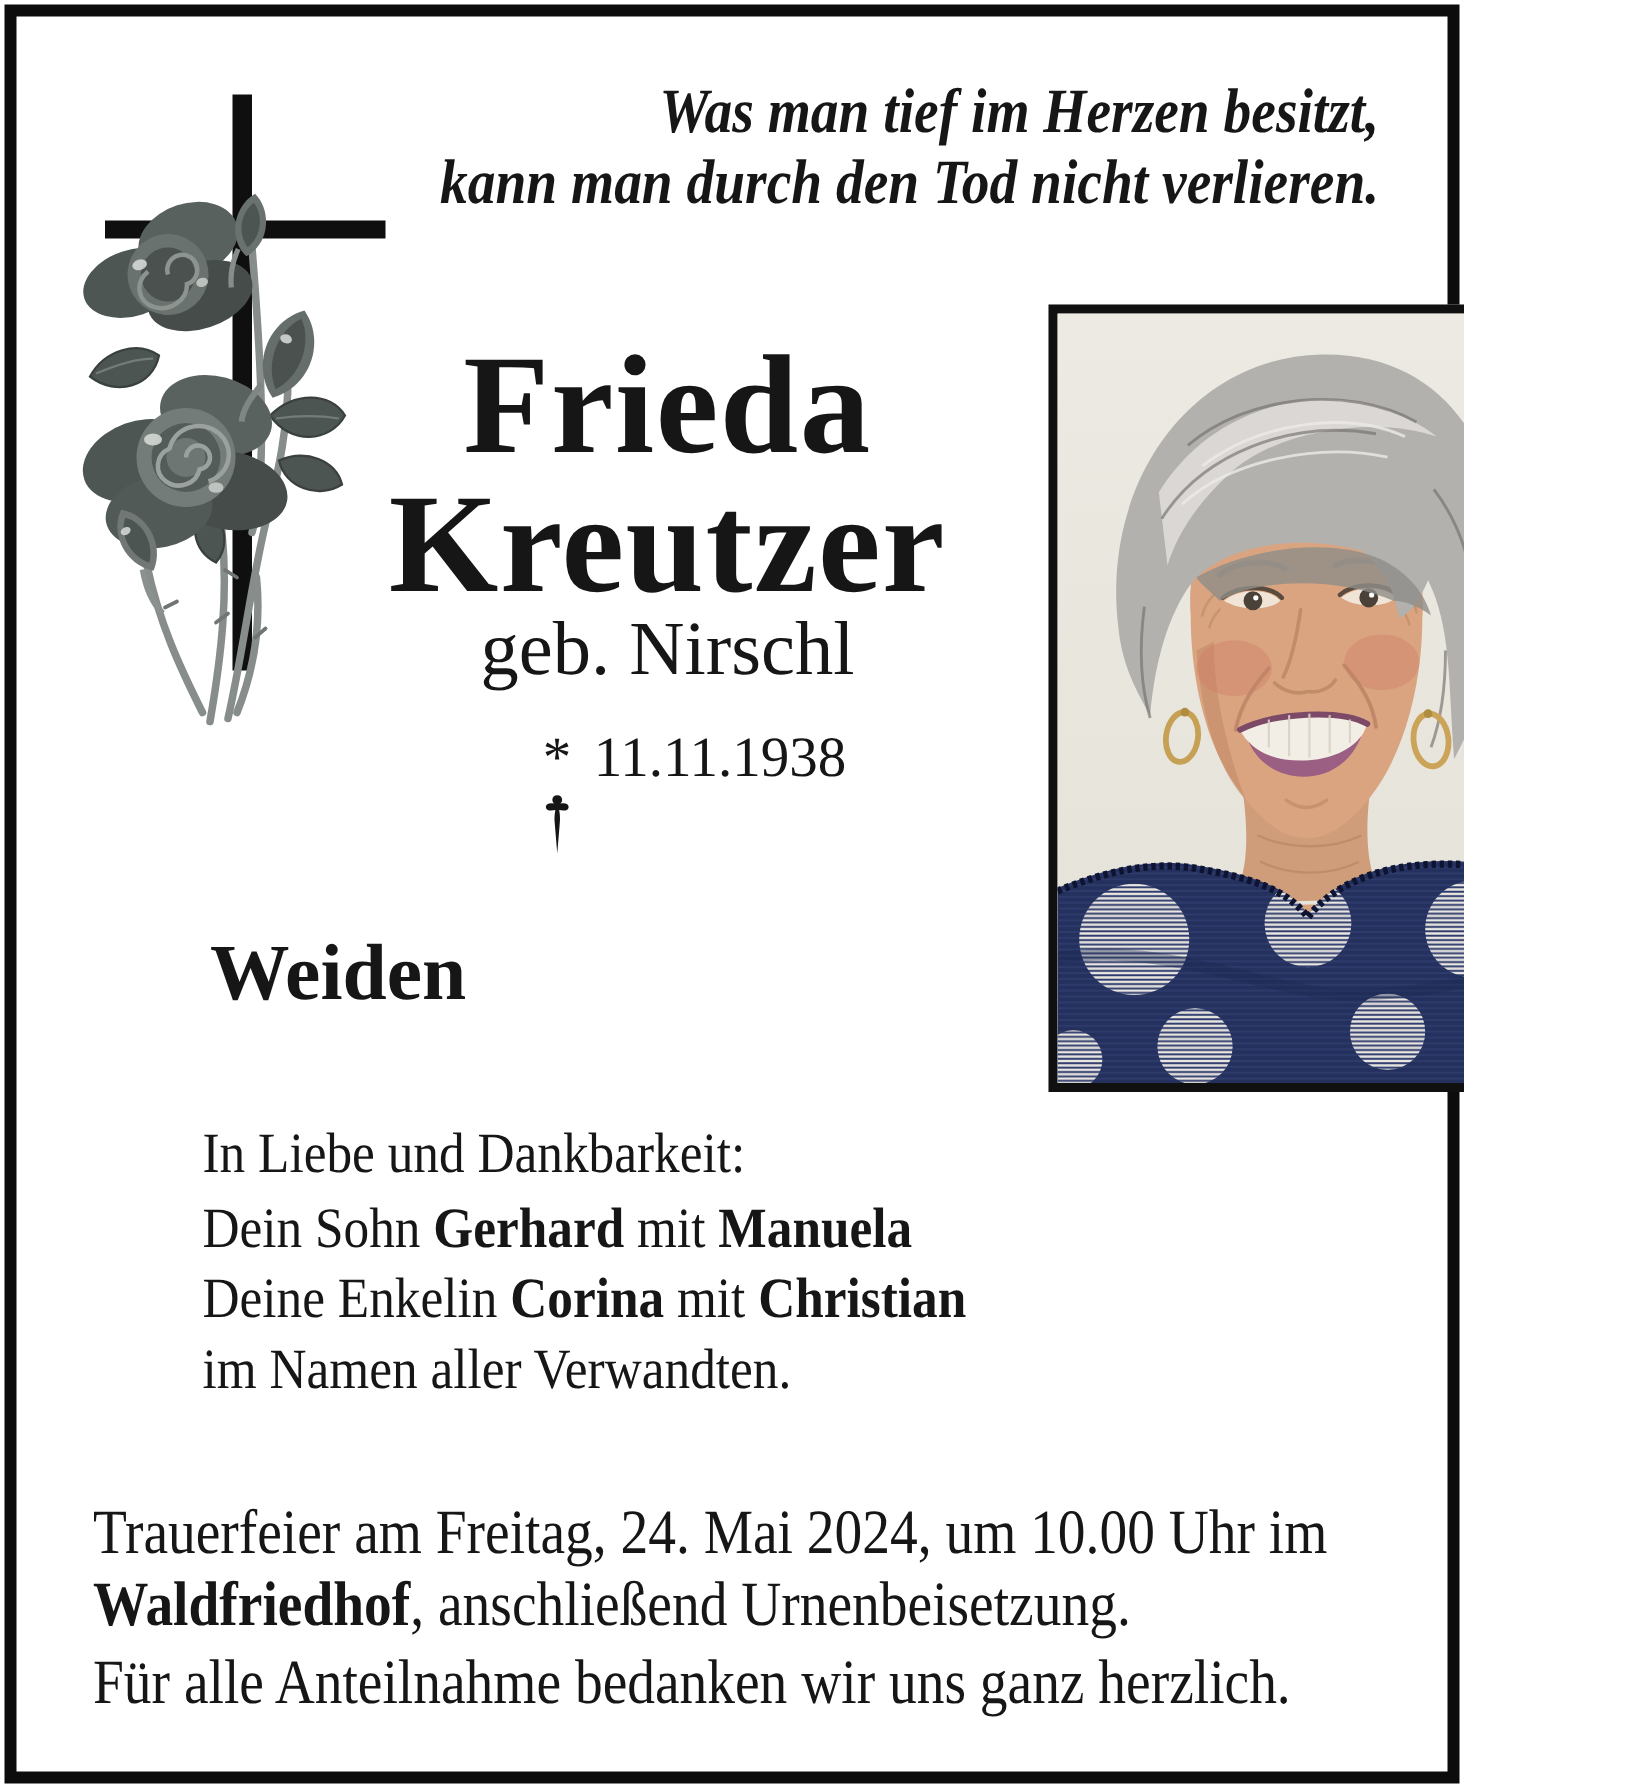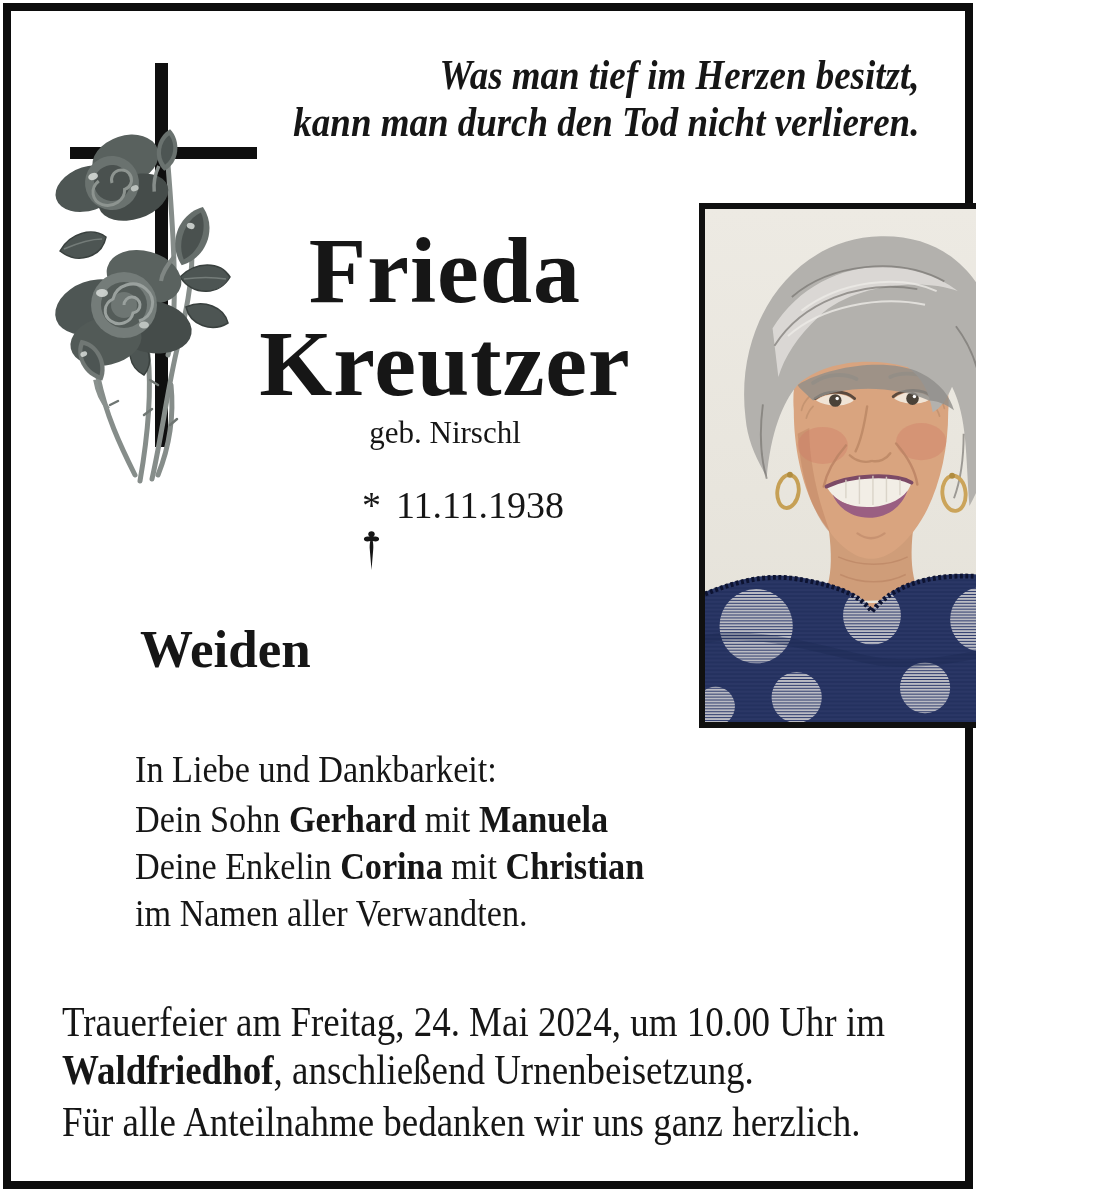--- a/index.html
+++ b/index.html
@@ -18,21 +18,21 @@
   .crossroses{position:absolute; left:40px; top:55px; width:230px; height:430px;}
   
   .epigraph{
     position:absolute; top:52px; right:57px; text-align:right; white-space:nowrap;
     font-size:42px; line-height:47px; font-weight:bold; font-style:italic;
     transform:scaleX(0.88); transform-origin:100% 0;
   }
   
   .nameblock{position:absolute; left:230px; top:224px; width:430px; text-align:center;}
   .bigname{font-size:94px; line-height:93px; font-weight:bold; letter-spacing:1px;}
-  .maiden{font-size:31px; line-height:46px; margin-top:0;}
+  .maiden{font-size:51px; line-height:46px; margin-top:0;}
   .dates{margin-top:26px; font-size:38px; line-height:46px;}
   .dates .inner{display:inline-block; text-align:left;margin-left:36px;}
   .sym{display:inline-block; width:34px;}
   .dsym svg{height:44px; width:19px; vertical-align:-9px;}
   
   .residence{position:absolute; left:140px; top:626px; font-size:53px; line-height:46px; font-weight:bold;}
   
   .photo{
     position:absolute; left:699px; top:203px; width:344px; height:525px;
     box-sizing:border-box; border:6px solid #101010; background:var(--photo_bg);

